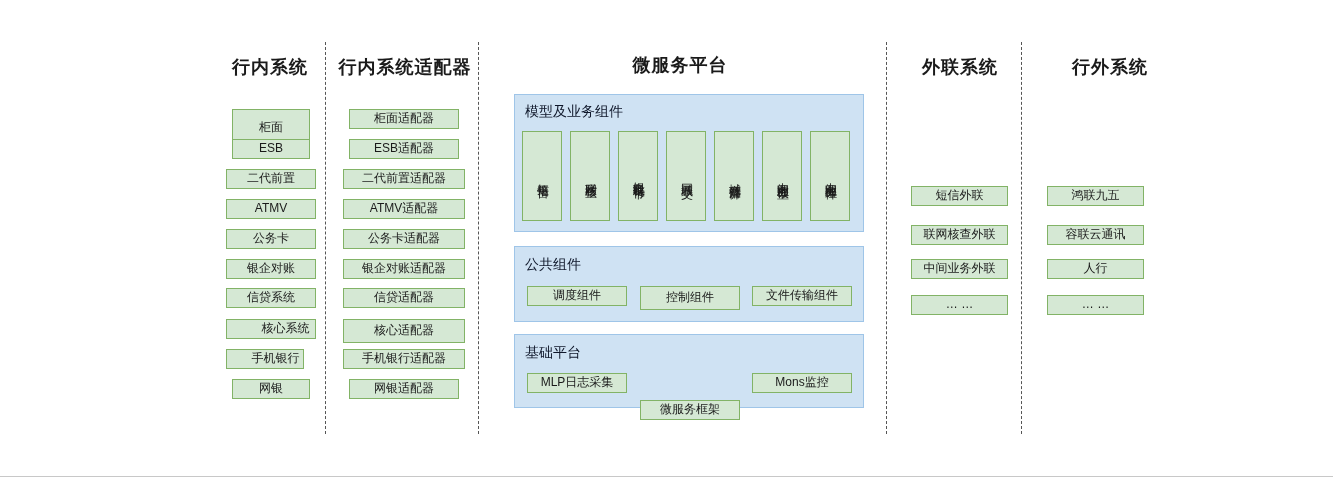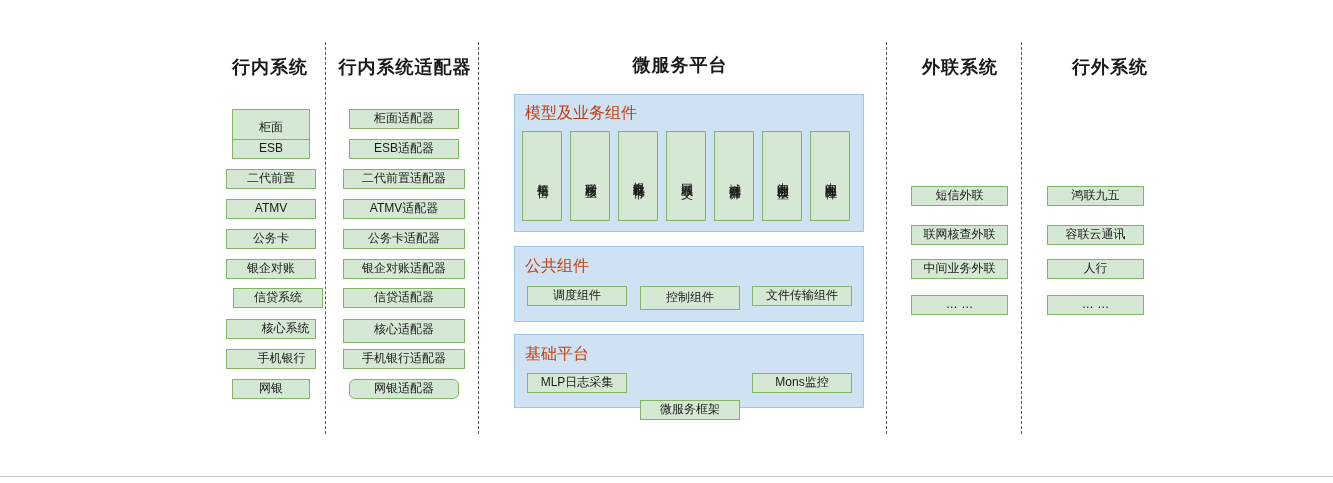--- a/index.html
+++ b/index.html
@@ -71,22 +71,22 @@
   }
   
   .panel {
     position: absolute;
     background: #cfe2f3;
     border: 1px solid #9fc5e8;
     box-sizing: border-box;
   }
   .panel-title {
     position: absolute;
-    font-size: 16px;
-    color: #c2410c;
+    font-size: 14px;
+    color: #0f172a;
   }
   
   .bottom-rule {
     position: absolute;
     left: 0;
     top: 476px;
     width: 1333px;
     border-top: 1px solid #c8c8c8;
   }
 </style>
@@ -105,35 +105,35 @@
   <div class="vsep" style="left:478px;"></div>
   <div class="vsep" style="left:886px;"></div>
   <div class="vsep" style="left:1021px;"></div>
 
   <div class="gbox" style="left:232px; top:109px; width:78px; height:38px;">柜面</div>
   <div class="gbox" style="left:232px; top:139px; width:78px; height:20px;">ESB</div>
   <div class="gbox" style="left:226px; top:169px; width:90px; height:20px;">二代前置</div>
   <div class="gbox" style="left:226px; top:199px; width:90px; height:20px;">ATMV</div>
   <div class="gbox" style="left:226px; top:229px; width:90px; height:20px;">公务卡</div>
   <div class="gbox" style="left:226px; top:259px; width:90px; height:20px;">银企对账</div>
-  <div class="gbox" style="left:226px; top:288px; width:90px; height:20px;margin-left:7px;">信贷系统</div>
+  <div class="gbox" style="left:226px; top:288px; width:90px; height:20px;">信贷系统</div>
   <div class="gbox" style="left:226px; top:319px; width:90px; height:20px;padding-left:29px;">核心系统</div>
-  <div class="gbox" style="left:226px; top:349px; width:90px; height:20px;padding-left:21px;">手机银行</div>
+  <div class="gbox" style="left:226px; top:349px; width:78px; height:20px;padding-left:21px;">手机银行</div>
   <div class="gbox" style="left:232px; top:379px; width:78px; height:20px;">网银</div>
 
   <div class="gbox" style="left:349px; top:109px; width:110px; height:20px;">柜面适配器</div>
   <div class="gbox" style="left:349px; top:139px; width:110px; height:20px;">ESB适配器</div>
   <div class="gbox" style="left:343px; top:169px; width:122px; height:20px;">二代前置适配器</div>
   <div class="gbox" style="left:343px; top:199px; width:122px; height:20px;">ATMV适配器</div>
   <div class="gbox" style="left:343px; top:229px; width:122px; height:20px;">公务卡适配器</div>
   <div class="gbox" style="left:343px; top:259px; width:122px; height:20px;">银企对账适配器</div>
   <div class="gbox" style="left:343px; top:288px; width:122px; height:20px;">信贷适配器</div>
-  <div class="gbox" style="left:343px; top:319px; width:122px; height:24px;font-family:Liberation Mono, monospace;">核心适配器</div>
+  <div class="gbox" style="left:343px; top:319px; width:122px; height:24px;">核心适配器</div>
   <div class="gbox" style="left:343px; top:349px; width:122px; height:20px;">手机银行适配器</div>
-  <div class="gbox" style="left:349px; top:379px; width:110px; height:20px;border-radius:6px;">网银适配器</div>
+  <div class="gbox" style="left:349px; top:379px; width:110px; height:20px;">网银适配器</div>
 
   <div class="panel" style="left:514px; top:94px; width:350px; height:138px;"></div>
   <div class="panel-title" style="left:525px; top:103px;">模型及业务组件</div>
   <div class="vbox" style="left:522px; top:131px; width:40px; height:90px;">
       <span>短信平台</span>
     </div>
   <div class="vbox" style="left:570px; top:131px; width:40px; height:90px;">
       <span>联网核查</span>
     </div>
   <div class="vbox" style="left:618px; top:131px; width:40px; height:90px;">

